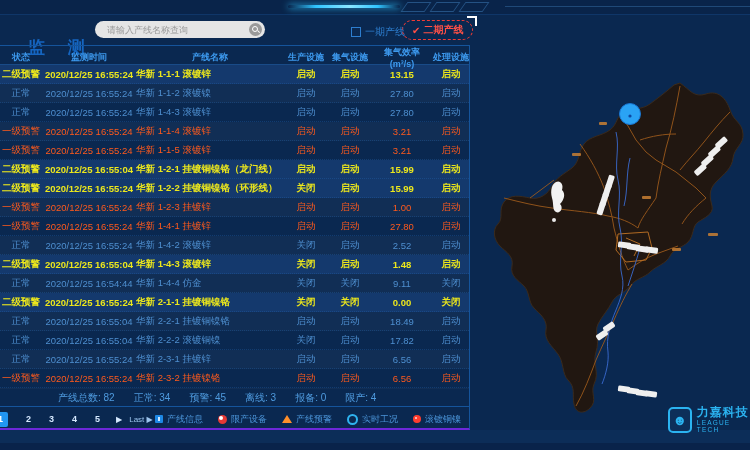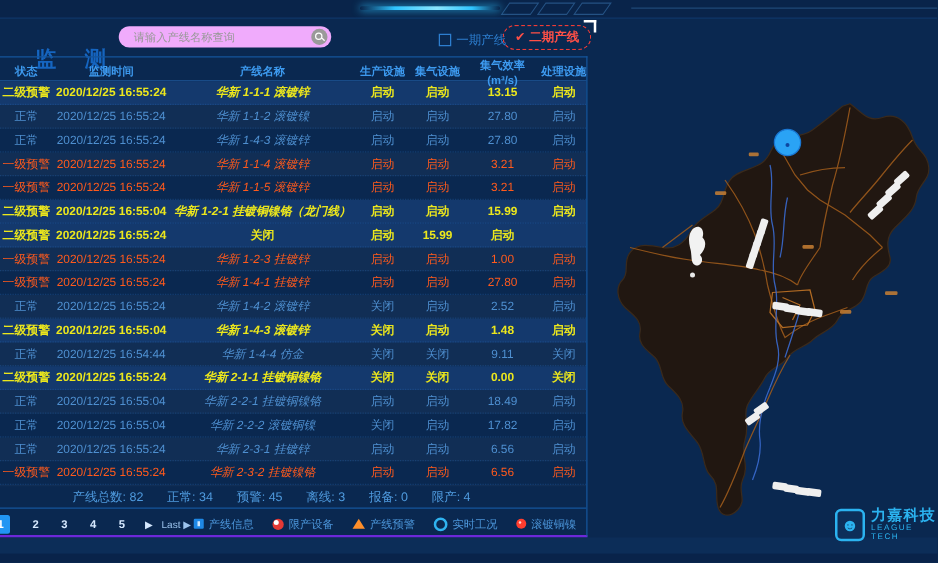--- a/index.html
+++ b/index.html
@@ -11,41 +11,41 @@
   
   .top-strip{position:absolute;left:0;top:0;width:750px;height:14px;background:#09244a;border-bottom:1px solid rgba(30,90,160,.35);}
   .glow-line{position:absolute;left:288px;top:5px;width:112px;height:3px;border-radius:2px;
     background:linear-gradient(90deg,transparent,#2fc4ff 25%,#8ae6ff 55%,#2fc4ff 80%,transparent);
     box-shadow:0 0 7px #2fc4ff;}
   .deco-tabs{position:absolute;left:404px;top:2px;display:flex;gap:5px;}
   .deco-tab{width:22px;height:8px;border:1px solid rgba(90,170,240,.35);transform:skewX(-35deg);}
   .deco-line{position:absolute;left:505px;top:6px;width:245px;height:1px;background:rgba(90,170,240,.28);}
   
   .page-title{position:absolute;left:28px;top:36px;font-size:17px;font-weight:bold;color:#1565c0;letter-spacing:9px;}
-  .search-box{position:absolute;left:95px;top:21px;width:170px;height:17px;background:#f0abfc;border-radius:9px;
+  .search-box{position:absolute;left:95px;top:21px;width:170px;height:17px;background:#e5e5e5;border-radius:9px;
     display:flex;align-items:center;padding:0 3px 0 10px;box-sizing:border-box;}
   .search-input{flex:1;border:none;outline:none;background:transparent;font-size:9px;color:#555;min-width:0;}
   .search-input::placeholder{color:#999;}
   .search-btn{width:13px;height:13px;border-radius:50%;background:#9a9a9a;position:relative;flex:0 0 13px;cursor:pointer;}
   .search-btn i{position:absolute;left:3px;top:3px;width:4px;height:4px;border:1.4px solid #fff;border-radius:50%;}
   .search-btn b{position:absolute;left:8px;top:8px;width:3px;height:1.4px;background:#fff;transform:rotate(45deg);}
   .phase1{position:absolute;left:351px;top:25px;display:flex;align-items:center;gap:4px;color:#2d7ecf;font-size:10px;cursor:pointer;}
   .phase1 .cb{width:8px;height:8px;border:1px solid #2d7ecf;background:transparent;}
   .phase2-btn{position:absolute;left:402px;top:20px;border:1px dashed #ef3b36;border-radius:10px;color:#ff5047;
     font-size:10px;font-weight:bold;padding:2px 9px;display:flex;align-items:center;gap:3px;cursor:pointer;}
   .phase2-btn .corner{position:absolute;right:-5px;top:-5px;width:8px;height:8px;border-top:2px solid #fff;border-right:2px solid #fff;}
   
   .panel{position:absolute;left:0;top:45px;width:470px;height:385px;box-sizing:border-box;
     border-top:1px solid #15549b;border-right:1px solid #15549b;border-bottom:2px solid #6d28d9;}
   .thead,.trow{display:grid;grid-template-columns:42px 94px 148px 44px 44px 60px 38px;align-items:center;text-align:center;}
   .thead{height:18px;font-size:9px;font-weight:bold;color:#3d9aef;border-bottom:1px solid rgba(40,110,190,.5);}
   .tbody{height:324px;overflow:hidden;}
   .trow{height:18px;font-size:9.5px;border-bottom:1px dotted rgba(40,110,190,.3);white-space:nowrap;cursor:pointer;}
   .trow:nth-child(even){background:rgba(255,255,255,.03);}
-  .trow .c-name{text-align:center;overflow:hidden;font-style:italic;}
+  .trow .c-name{text-align:left;overflow:hidden;}
   .trow.ok{color:#4e8fd0;}
   .trow.w2{color:#ece71c;background:rgba(38,88,158,.38);font-weight:bold;}
   .trow.w1{color:#ff5a1c;}
   .summary{height:17px;display:flex;align-items:center;padding-left:58px;font-size:10px;color:#4f9bdf;}
   .sum-item{margin-right:19px;}
   .pager-bar{height:24px;border-top:1px solid #15549b;display:flex;align-items:center;position:relative;font-size:9px;}
   .page.active{width:15px;height:15px;margin-left:-7px;background:#2196f3;color:#fff;display:flex;align-items:center;justify-content:center;border-radius:2px;font-weight:bold;cursor:pointer;}
   .page{color:#d6e9ff;font-weight:bold;margin:0 9px;cursor:pointer;}
   .pg-next{color:#d6e9ff;margin:0 7px;font-size:8px;cursor:pointer;}
   .pg-last{color:#9cc4ee;font-size:8px;cursor:pointer;}
@@ -164,20 +164,21 @@
         <span class="cell c-time">2020/12/25 16:55:04</span>
         <span class="cell c-name">华新 1-2-1 挂镀铜镍铬（龙门线）</span>
         <span class="cell c-prod">启动</span>
         <span class="cell c-gas">启动</span>
         <span class="cell c-eff">15.99</span>
         <span class="cell c-treat">启动</span>
       </div>
       <div class="trow w2">
         <span class="cell c-status">二级预警</span>
         <span class="cell c-time">2020/12/25 16:55:24</span>
+        <span class="cell c-name">华新 1-2-2 挂镀铜镍铬（环形线）</span>
         <span class="cell c-prod">关闭</span>
         <span class="cell c-gas">启动</span>
         <span class="cell c-eff">15.99</span>
         <span class="cell c-treat">启动</span>
       </div>
       <div class="trow w1">
         <span class="cell c-status">一级预警</span>
         <span class="cell c-time">2020/12/25 16:55:24</span>
         <span class="cell c-name">华新 1-2-3 挂镀锌</span>
         <span class="cell c-prod">启动</span>

